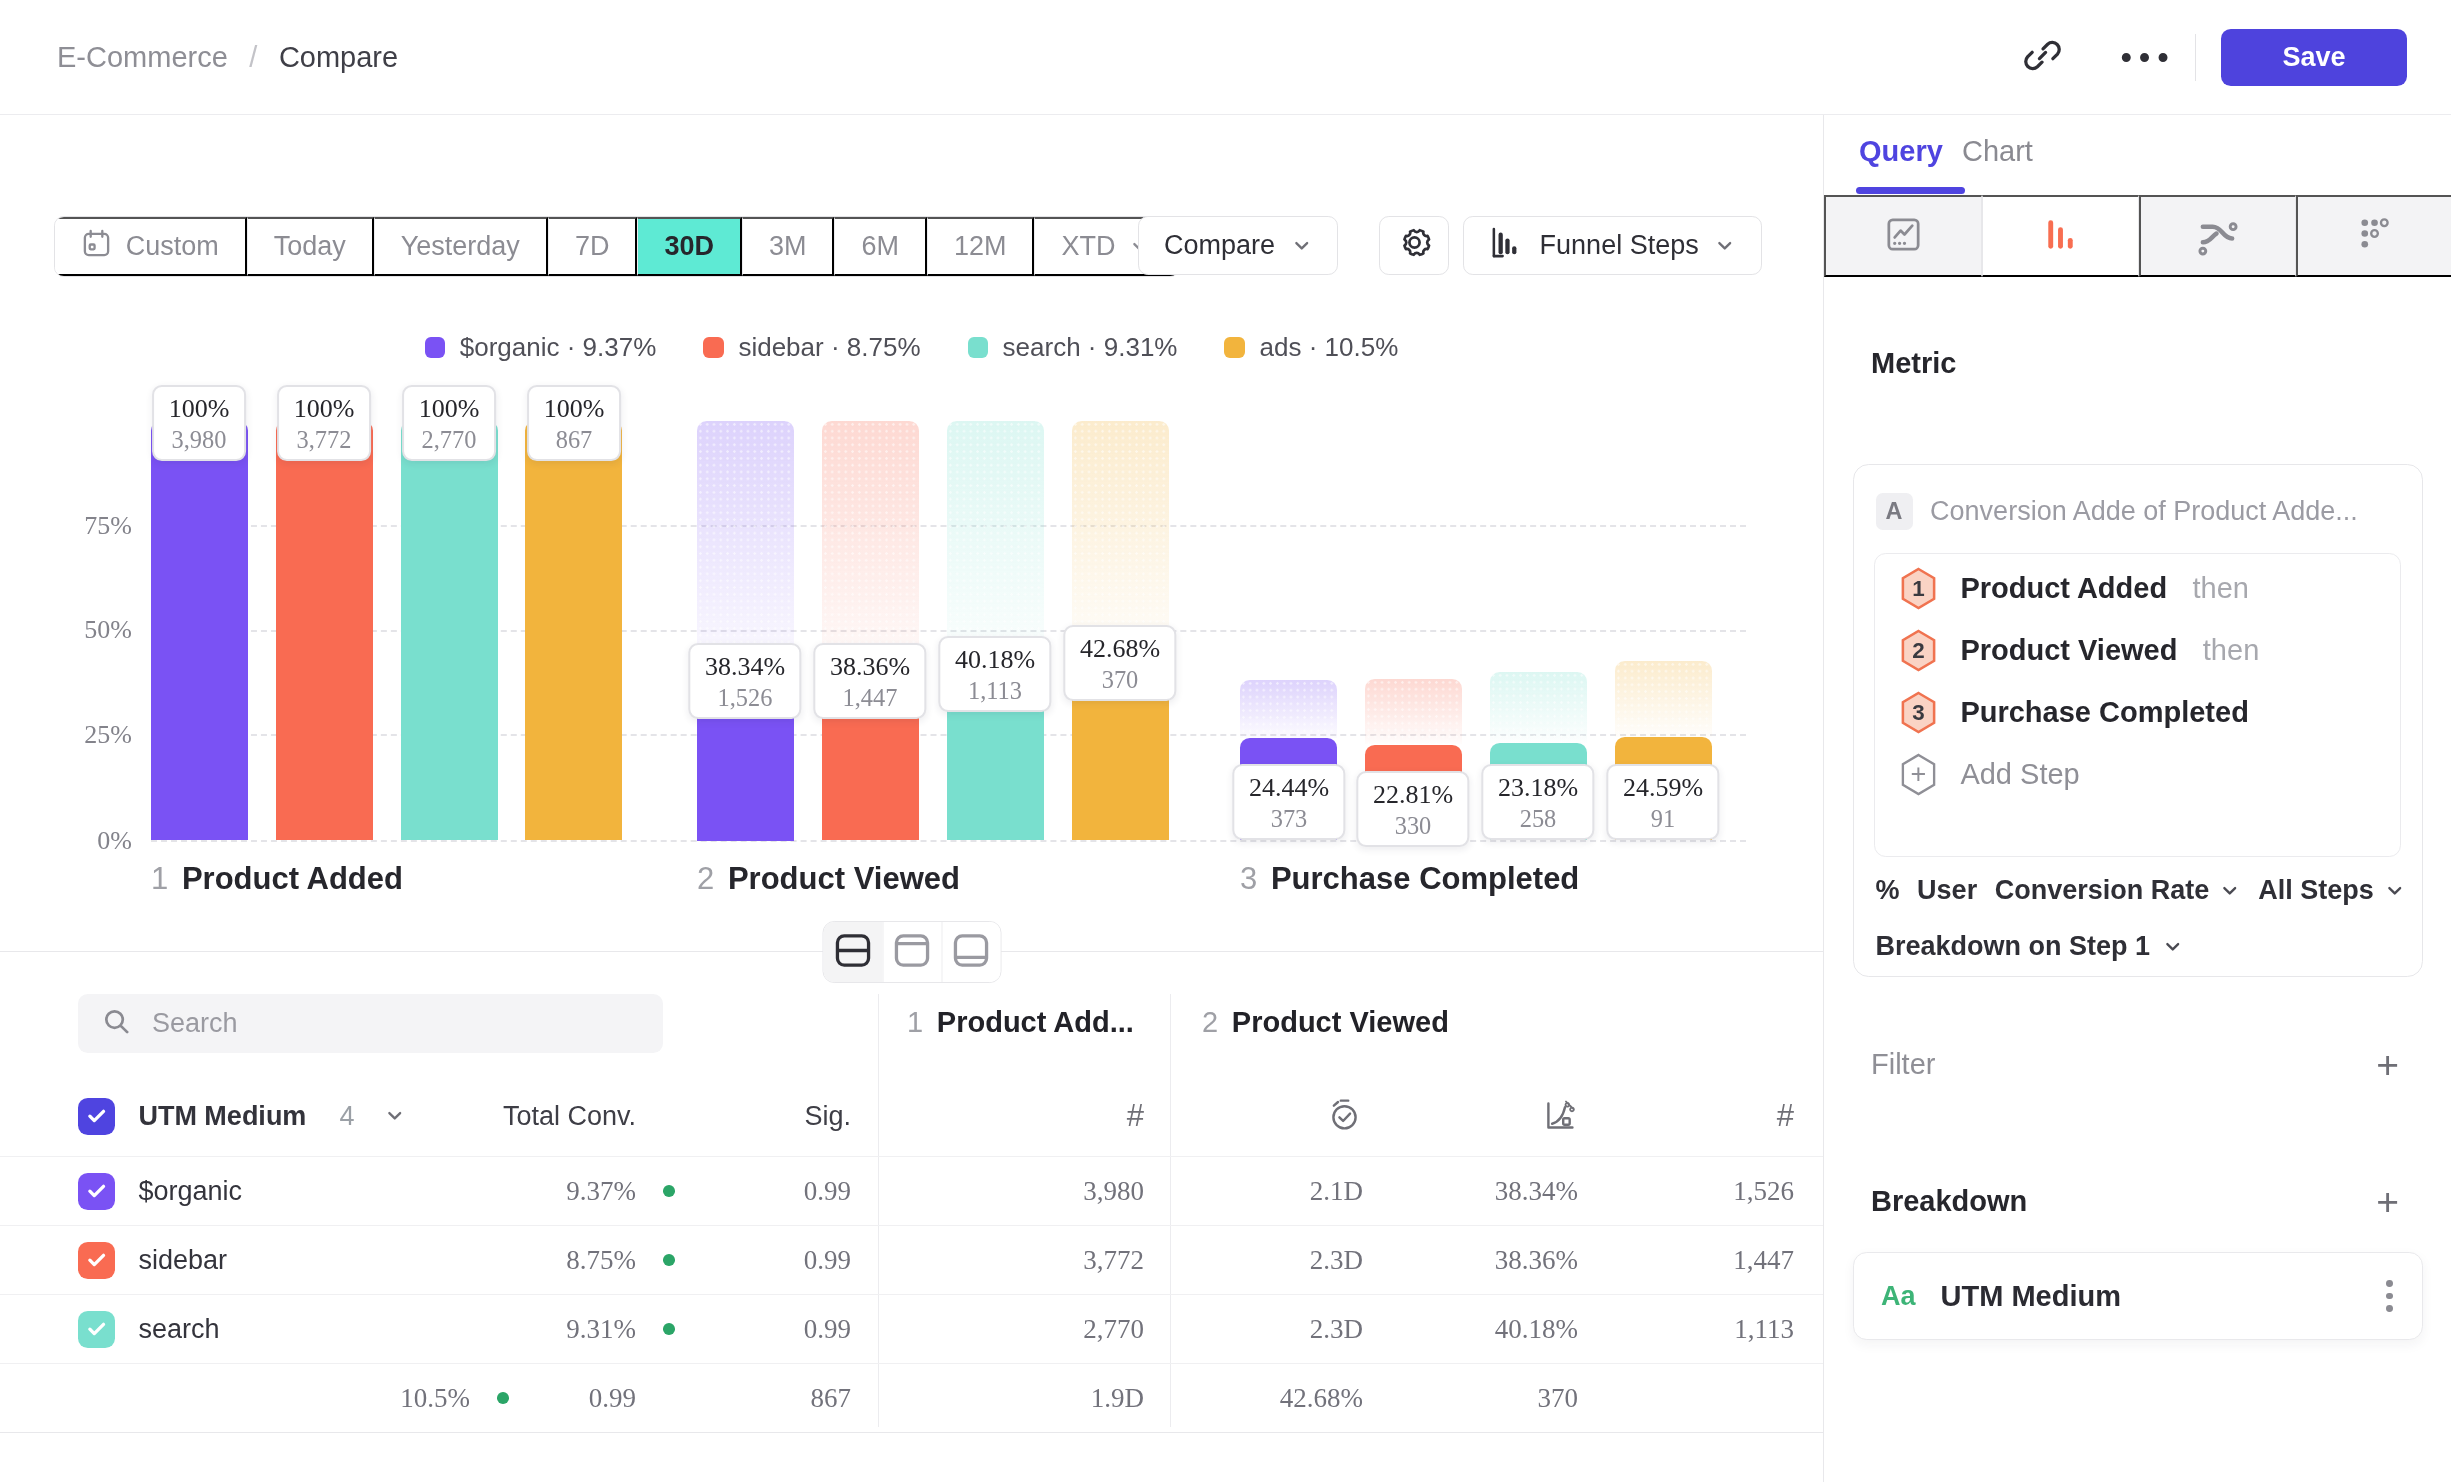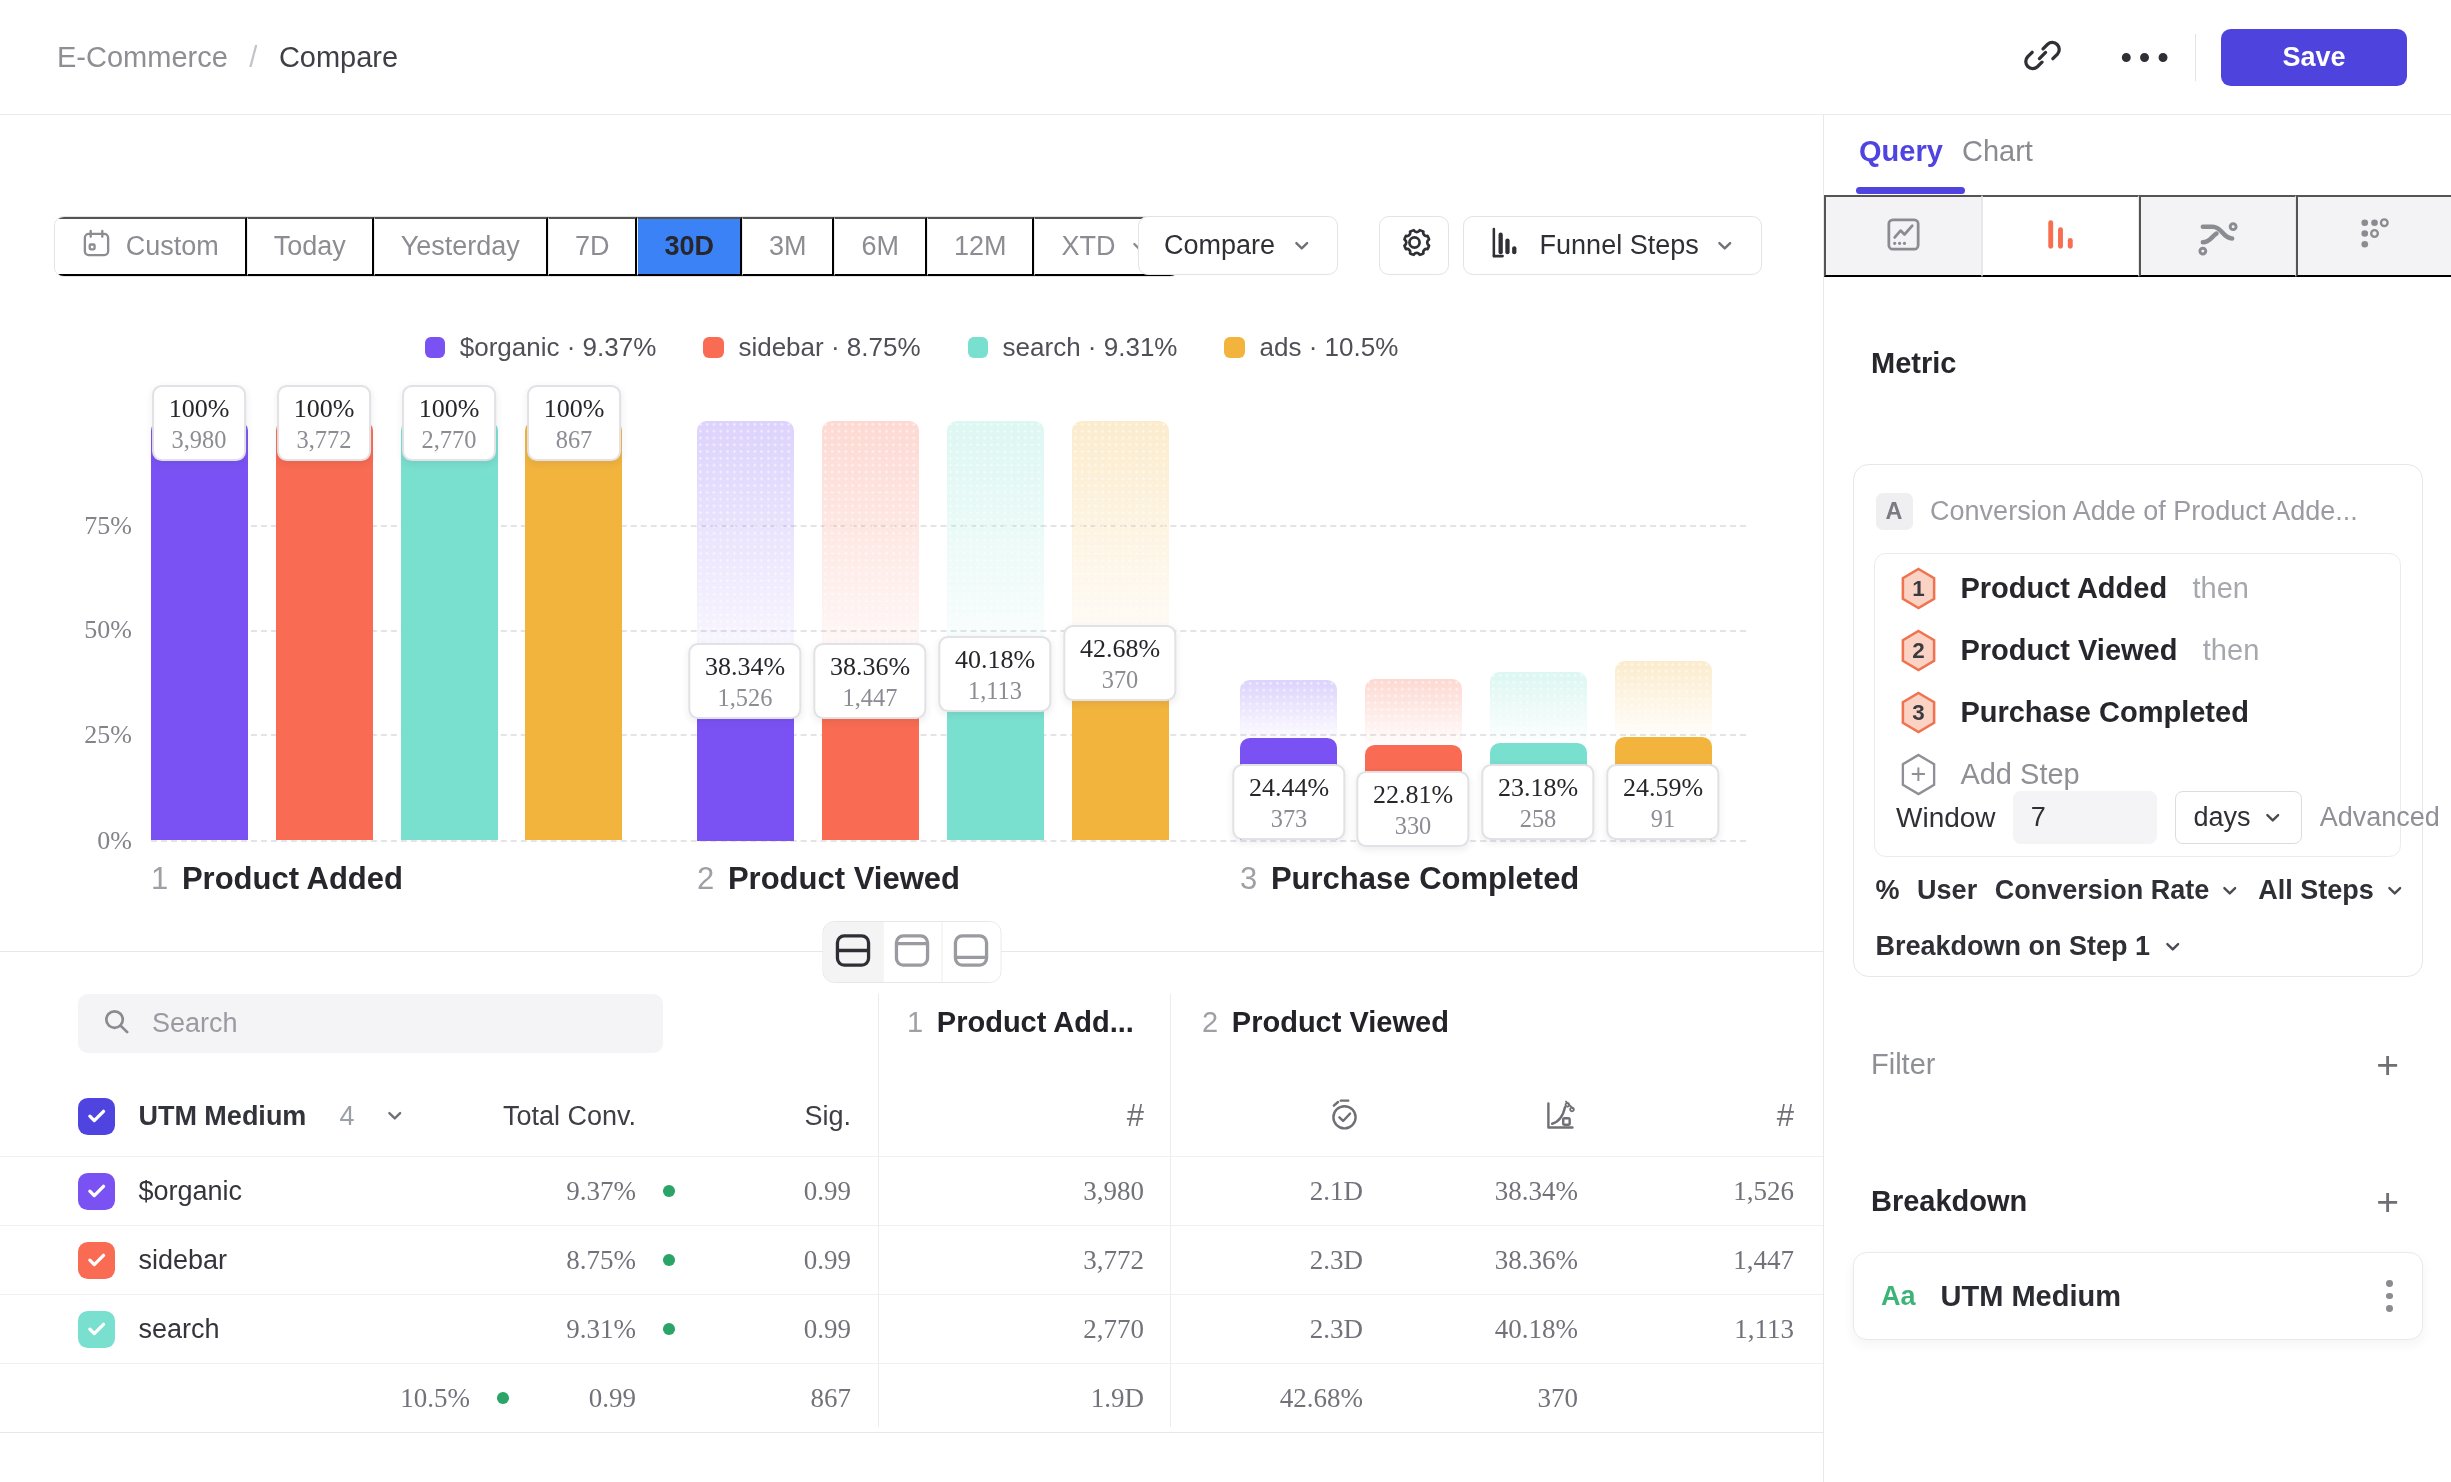--- a/index.html
+++ b/index.html
@@ -19,21 +19,21 @@
   .save-btn{width:186px;height:57px;border:none;border-radius:9.8px;background:#4e43dd;color:#fff;
     font-size:27px;font-weight:600;font-family:inherit;cursor:pointer;}
   .dots{font-size:33px;letter-spacing:6.8px;color:#2f2f36;margin-left:55px;line-height:1;}
   
   #left{position:absolute;left:0;top:115px;width:1823px;height:1367px;}
   #right{position:absolute;left:1823px;top:115px;width:629px;height:1367px;border-left:1px solid #e8e8eb;box-sizing:border-box;}
   
   .seg{position:absolute;left:54px;top:101px;height:59px;display:flex;border:1px solid #e3e3e6;border-radius:9.8px;overflow:hidden;background:#fff;}
   .seg-item{display:flex;align-items:center;gap:13.7px;padding:0 26px;font-size:27px;color:#8c8c93;border-left:1px solid #ececef;cursor:pointer;white-space:nowrap;background:#fff;}
   .seg-item:first-child{border-left:none;}
-  .seg-item.active{background:#3b82f6;color:#26262c;font-weight:700;}
+  .seg-item.active{background:#5eead4;color:#26262c;font-weight:700;}
   .tool-btn{position:absolute;top:101px;height:59px;display:flex;align-items:center;gap:15.6px;padding:0 25px;
     border:1px solid #e3e3e6;border-radius:9.8px;background:#fff;font-size:27px;color:#2f2f36;font-family:inherit;cursor:pointer;box-sizing:border-box;}
   
   #legend{position:absolute;left:0;top:217px;width:1823px;display:flex;justify-content:center;gap:47px;align-items:center;}
   .leg-item{display:flex;align-items:center;gap:14.6px;font-size:26px;color:#4f4f57;}
   .leg-swatch{width:20.5px;height:20.5px;border-radius:5.9px;}
   
   .ytick{position:absolute;left:39px;width:93px;text-align:right;font-size:26px;color:#83838b;height:31px;line-height:31px;}
   #plot{position:absolute;left:151px;top:306px;width:1595px;height:419px;}
   .gridline{position:absolute;left:0;width:100%;border-top:2px dashed #e4e4e8;height:0;}
@@ -600,36 +600,20 @@
           </div>
         <div class="mstep addstep">
           <span class="hexwrap">
             <svg width="41" height="45" viewBox="0 0 42 46" fill="none">
                 <polygon points="21,3 37,12.5 37,33.5 21,43 5,33.5 5,12.5" stroke="#8f8f96" stroke-width="2.4" fill="#fff"></polygon>
               </svg>
             <span class="hexnum" style="color:#8f8f96;font-size:27px;font-weight:400;">+</span>
           </span>
           <span class="lbl2">Add Step</span>
         </div>
-        <div class="win-row">
-          <span class="win-label">Window</span>
-          <input class="win-input" type="text" value="7" style="">
-          <span class="unit-box">
-            <span>days</span>
-            <span class="chev">
-              <svg width="21.5" height="21.5" viewBox="0 0 24 24" fill="none" stroke="#4a4a52" stroke-width="2.6" stroke-linecap="round" stroke-linejoin="round">
-                  <path d="M6 9l6 6 6-6"></path>
-                </svg>
-            </span>
-          </span>
-          <span class="adv">
-            <span>Advanced</span>
-
-          </span>
-        </div>
       </div>
 
       <div class="measure-row">
         <span>%</span>
         <span>User</span>
         <span class="mr-group">
           <span>Conversion Rate</span>
           <span class="chev">
             <svg width="21.5" height="21.5" viewBox="0 0 24 24" fill="none" stroke="#4a4a52" stroke-width="2.6" stroke-linecap="round" stroke-linejoin="round">
                 <path d="M6 9l6 6 6-6"></path>

